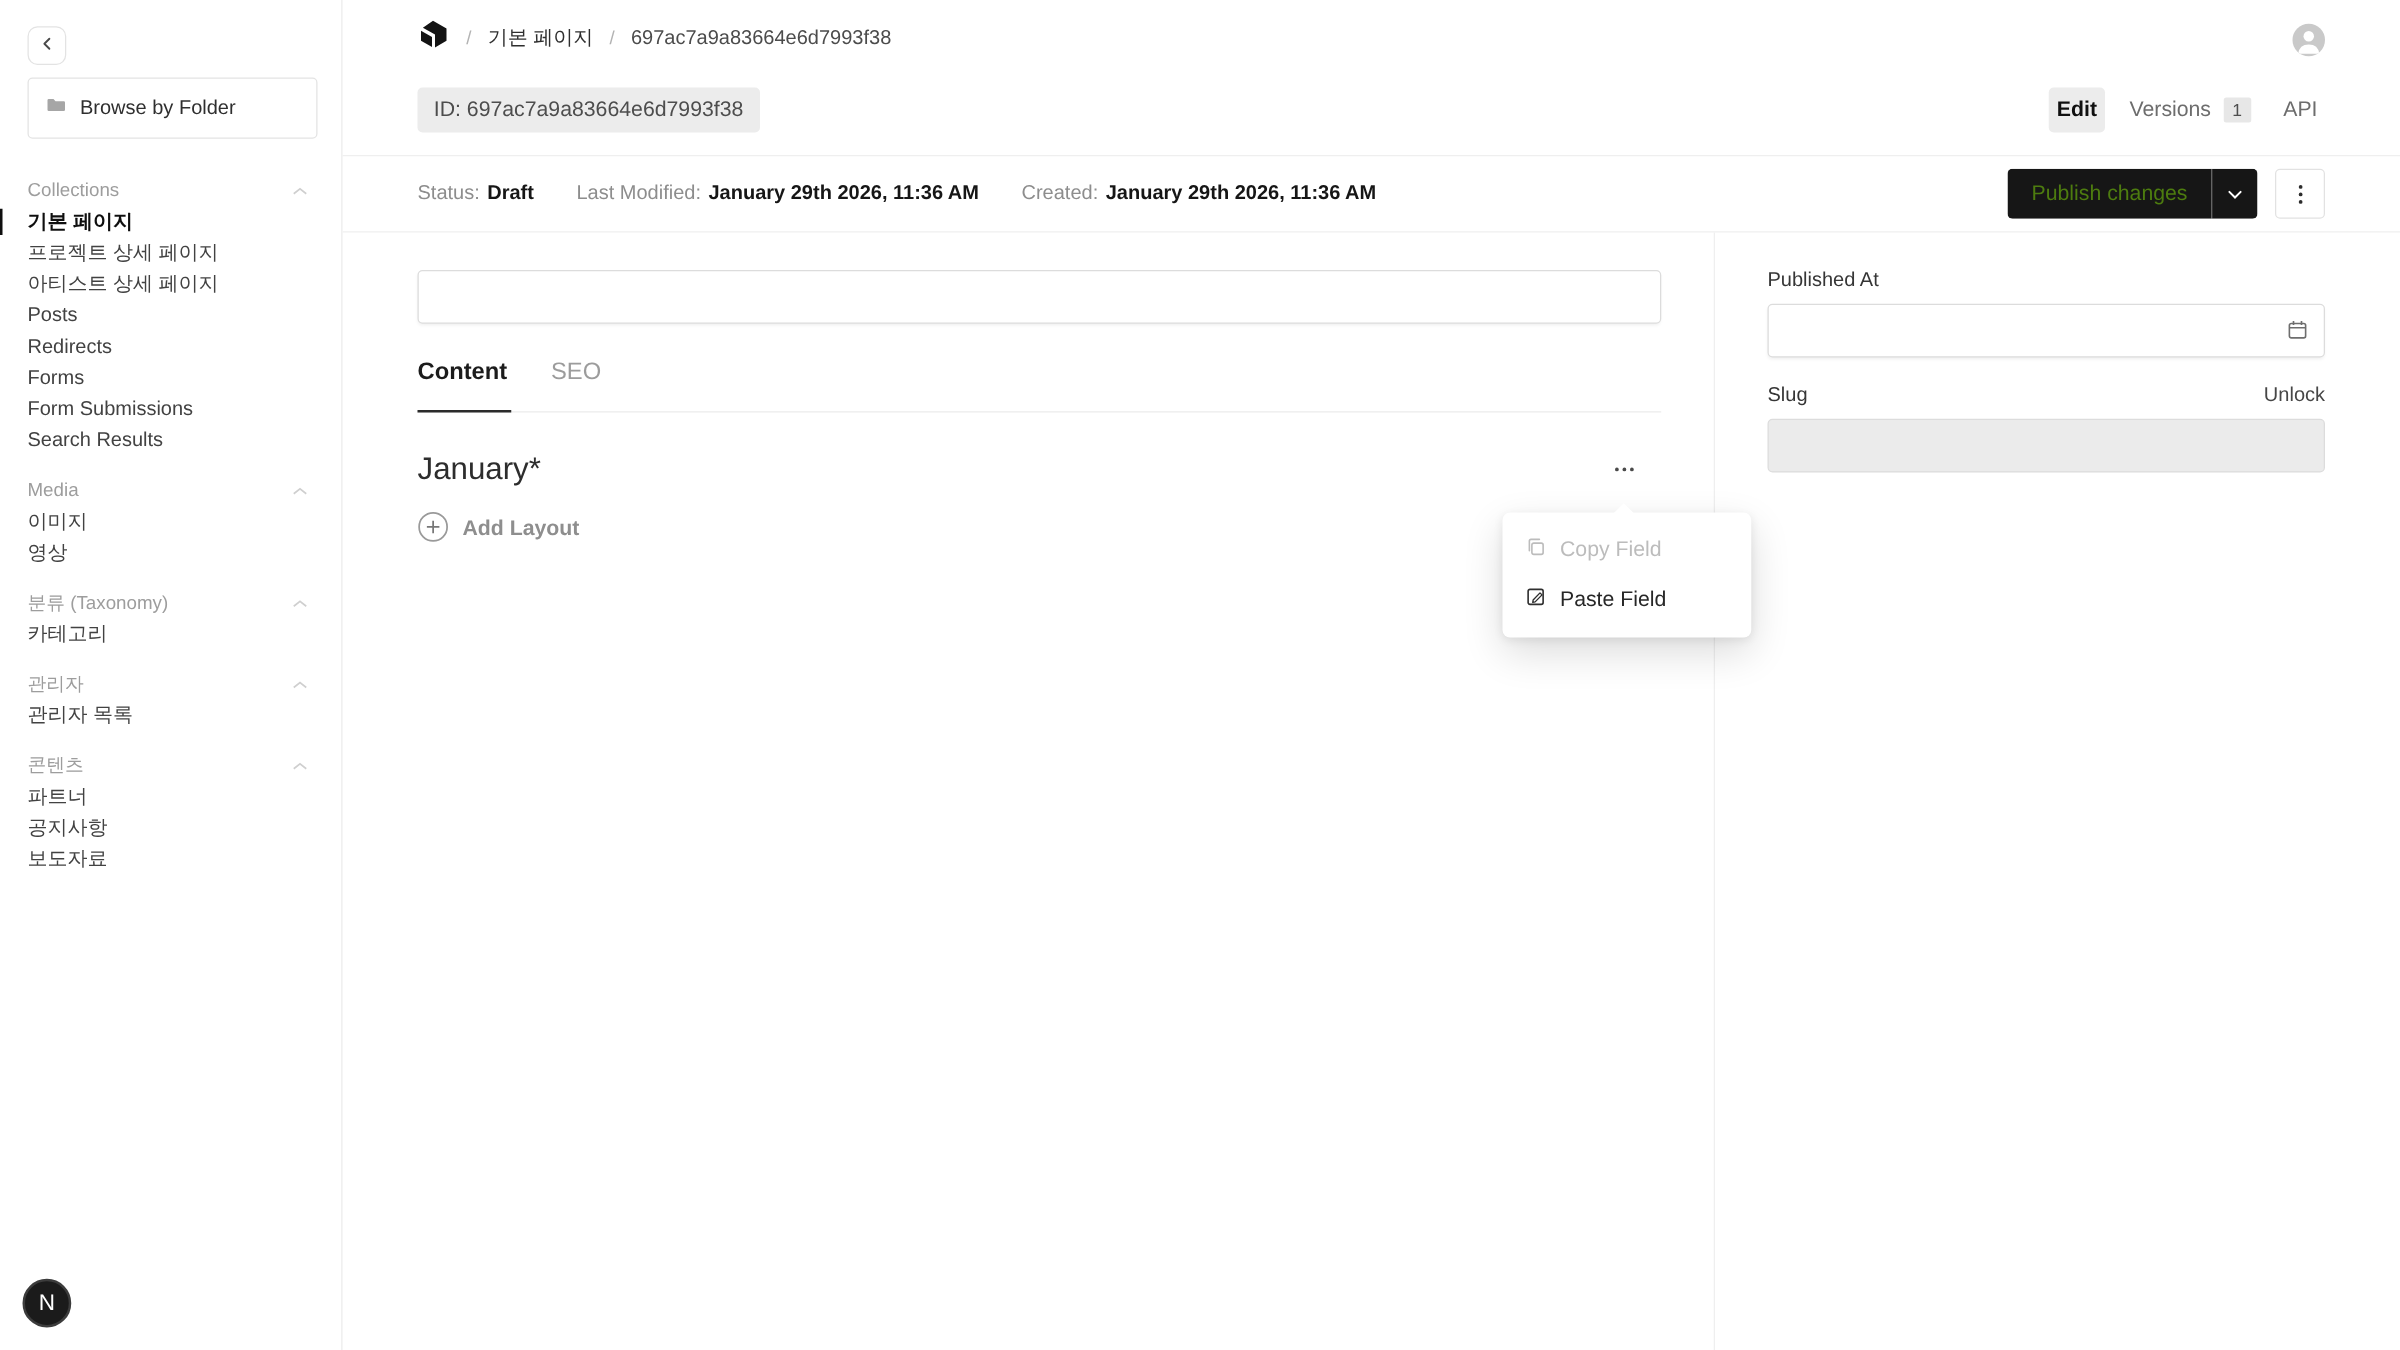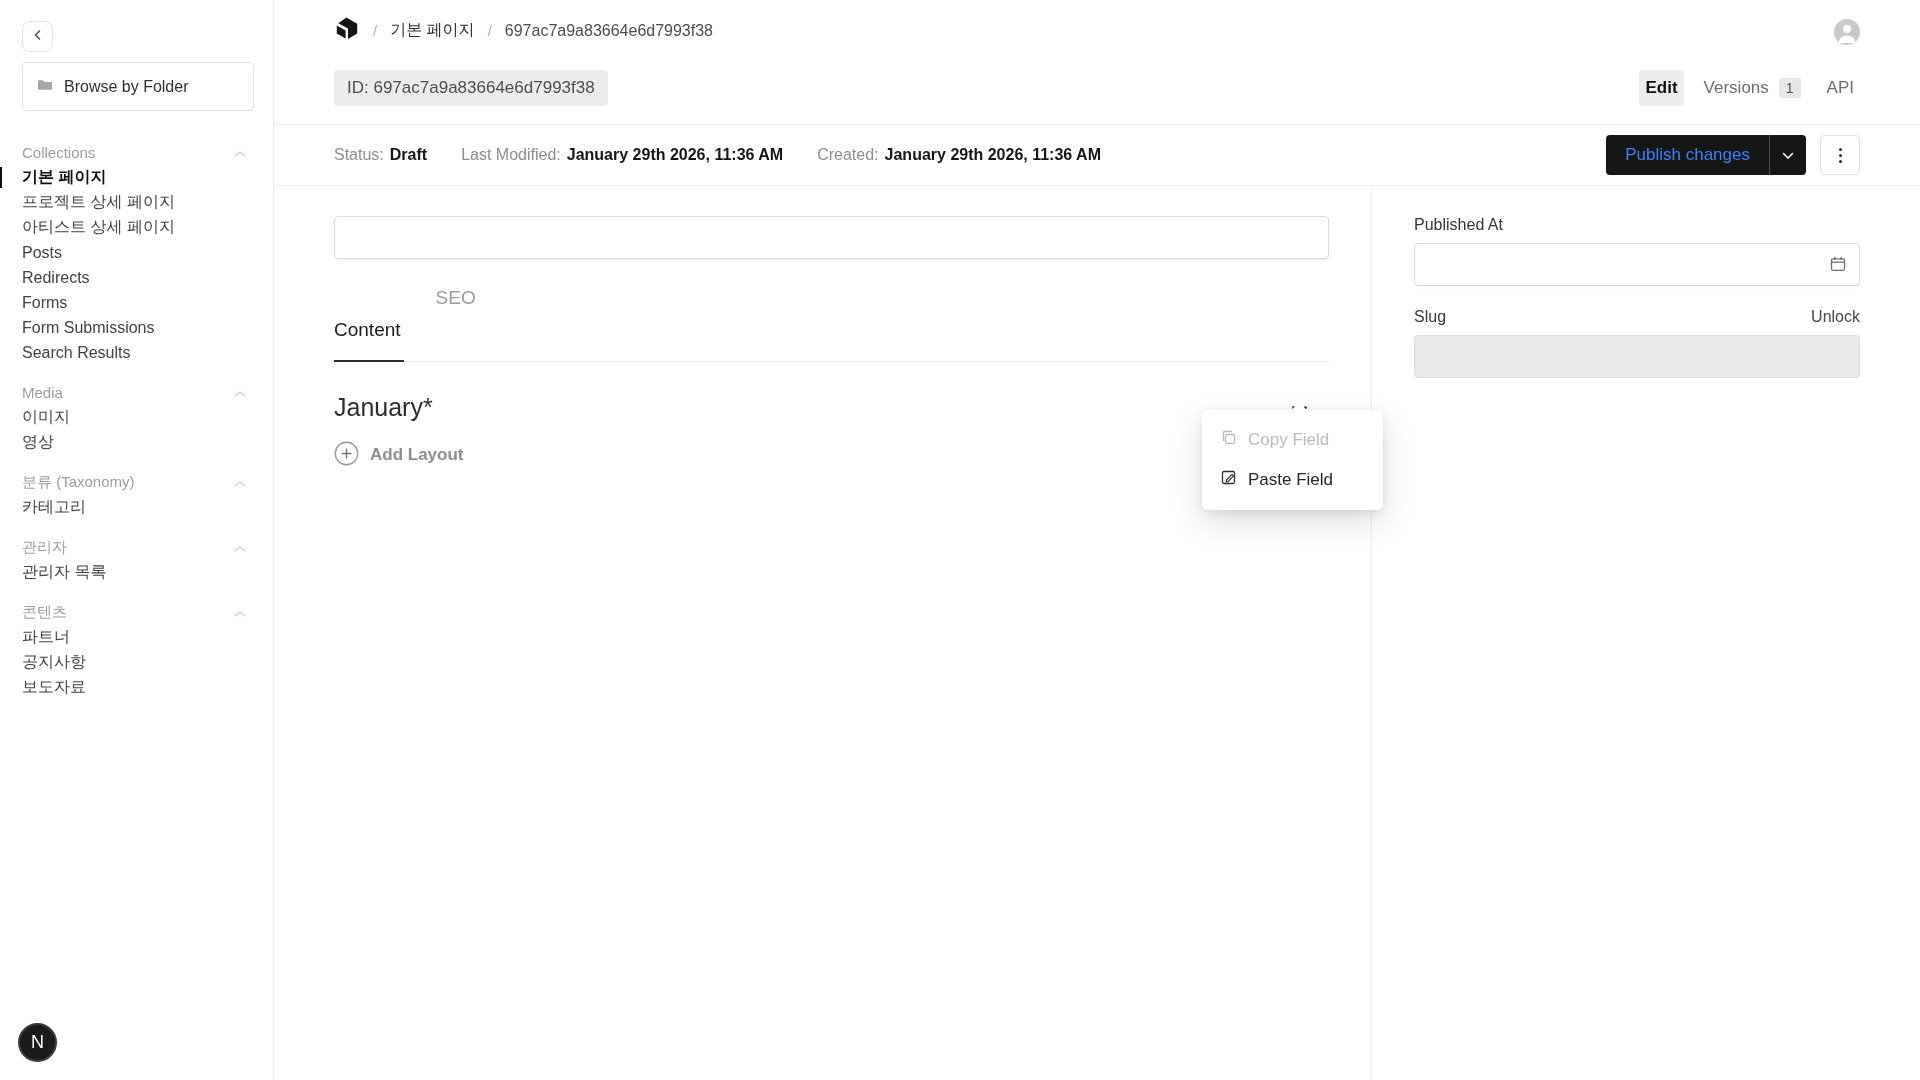--- a/index.html
+++ b/index.html
@@ -50,21 +50,21 @@
     border-radius:2px; }
 
   .status-bar { height:61px; border-bottom:1px solid #efefef; display:flex;
     align-items:center; padding:0 60px; }
   .status-left { display:flex; align-items:center; gap:34px; flex:1; font-size:16px; }
   .kv { display:flex; gap:6px; align-items:baseline; }
   .kv .k { color:#8d8d8d; }
   .kv .v { color:#161616; font-weight:bold; }
   .publish-group { display:flex; align-items:center; gap:14px; }
   .publish-split { display:flex; height:40px; border-radius:4px; overflow:hidden; }
-  .publish-main { background:#161616; color:#3b82f6; border:none; padding:0 19px;
+  .publish-main { background:#161616; color:#4d7c0f; border:none; padding:0 19px;
     font-size:17px; font-weight:500; font-family:inherit; display:flex; align-items:center; cursor:pointer; }
   .publish-caret { width:37px; background:#161616; border:none; border-left:1px solid rgba(255,255,255,.25);
     display:flex; align-items:center; justify-content:center; cursor:pointer; }
   .kebab-btn { width:40px; height:40px; background:#fff; border:1px solid #e2e2e2;
     border-radius:4px; display:flex; flex-direction:column; align-items:center;
     justify-content:center; gap:3px; cursor:pointer; }
   .dot { width:3px; height:3px; border-radius:50%; background:#2c2c2c; }
 
   .content { display:flex; flex:1; min-height:0; }
   .main-col { width:1098px; flex-shrink:0; border-right:1px solid #efefef;
@@ -75,42 +75,42 @@
   .field-label { font-size:16px; color:#363636; }
   .req { color:#e5484d; font-size:15px; }
   .text-input { width:100%; height:43px; border:1px solid #dcdcdc; border-radius:4px;
     background:#fff; box-shadow:0 2px 3px -1px rgba(0,0,0,.07); font-size:17px;
     padding:0 14px; font-family:inherit; color:#222; outline:none; }
   .text-input:disabled, .text-input.disabled { background:#ebebeb; box-shadow:none; }
 
   .field-tabs { margin-top:28px; border-bottom:1px solid #ececec; display:flex; gap:35px; }
   .field-tab { font-size:19px; color:#9c9c9c; padding-bottom:20px; position:relative;
     text-decoration:none; cursor:pointer; }
-  .field-tab.active { color:#1c1c1c; font-weight:400;margin-top:32px; }
+  .field-tab.active { color:#1c1c1c; font-weight:700; }
   .field-tab.active::after { content:""; position:absolute; left:0; right:-3px;
     bottom:-1px; height:2px; background:#2b2b2b; }
 
   .layout-section { margin-top:31px; }
   .layout-head { display:flex; align-items:center; justify-content:space-between; }
   .layout-title { font-size:25px; font-weight:400; color:#2d2d2d; }
   .ellipsis-btn { margin-right:18px; background:none; border:none; display:flex; gap:3px;
     padding:6px 4px; cursor:pointer; }
   .ellipsis-btn .dot { background:#4a4a4a; }
   .add-layout { margin-top:19px; display:flex; align-items:center; gap:11px;
     background:none; border:none; cursor:pointer; font-family:inherit; }
   .add-layout-label { font-size:17px; font-weight:bold; color:#8e8e8e; }
 
   .input-wrap { position:relative; }
   .input-icon { position:absolute; right:13px; top:12px; }
   .slug-block { margin-top:22px; }
   .slug-row { display:flex; align-items:baseline; justify-content:space-between; margin-bottom:9px; }
   .unlock-link { font-size:16px; color:#474747; text-decoration:none; cursor:pointer; }
 
   
-  .popup { position:absolute; left:1202px; top:410px; width:181px; background:#fff;
+  .popup { position:absolute; left:1202px; top:410px; width:199px; background:#fff;
     border-radius:6px; box-shadow:0 12px 32px rgba(0,0,0,.14), 0 2px 8px rgba(0,0,0,.08);
     padding:10px 0; z-index:20; }
   .popup::before { content:""; position:absolute; top:-5px; left:91px; width:12px;
     height:12px; background:#fff; transform:rotate(45deg); }
   .popup-item { display:flex; align-items:center; gap:11px; padding:9px 18px;
     font-size:17px; color:#272727; cursor:pointer; }
   .popup-item.disabled { color:#bcbcbc; cursor:default; }
 </style>
 </head>
 <body>

